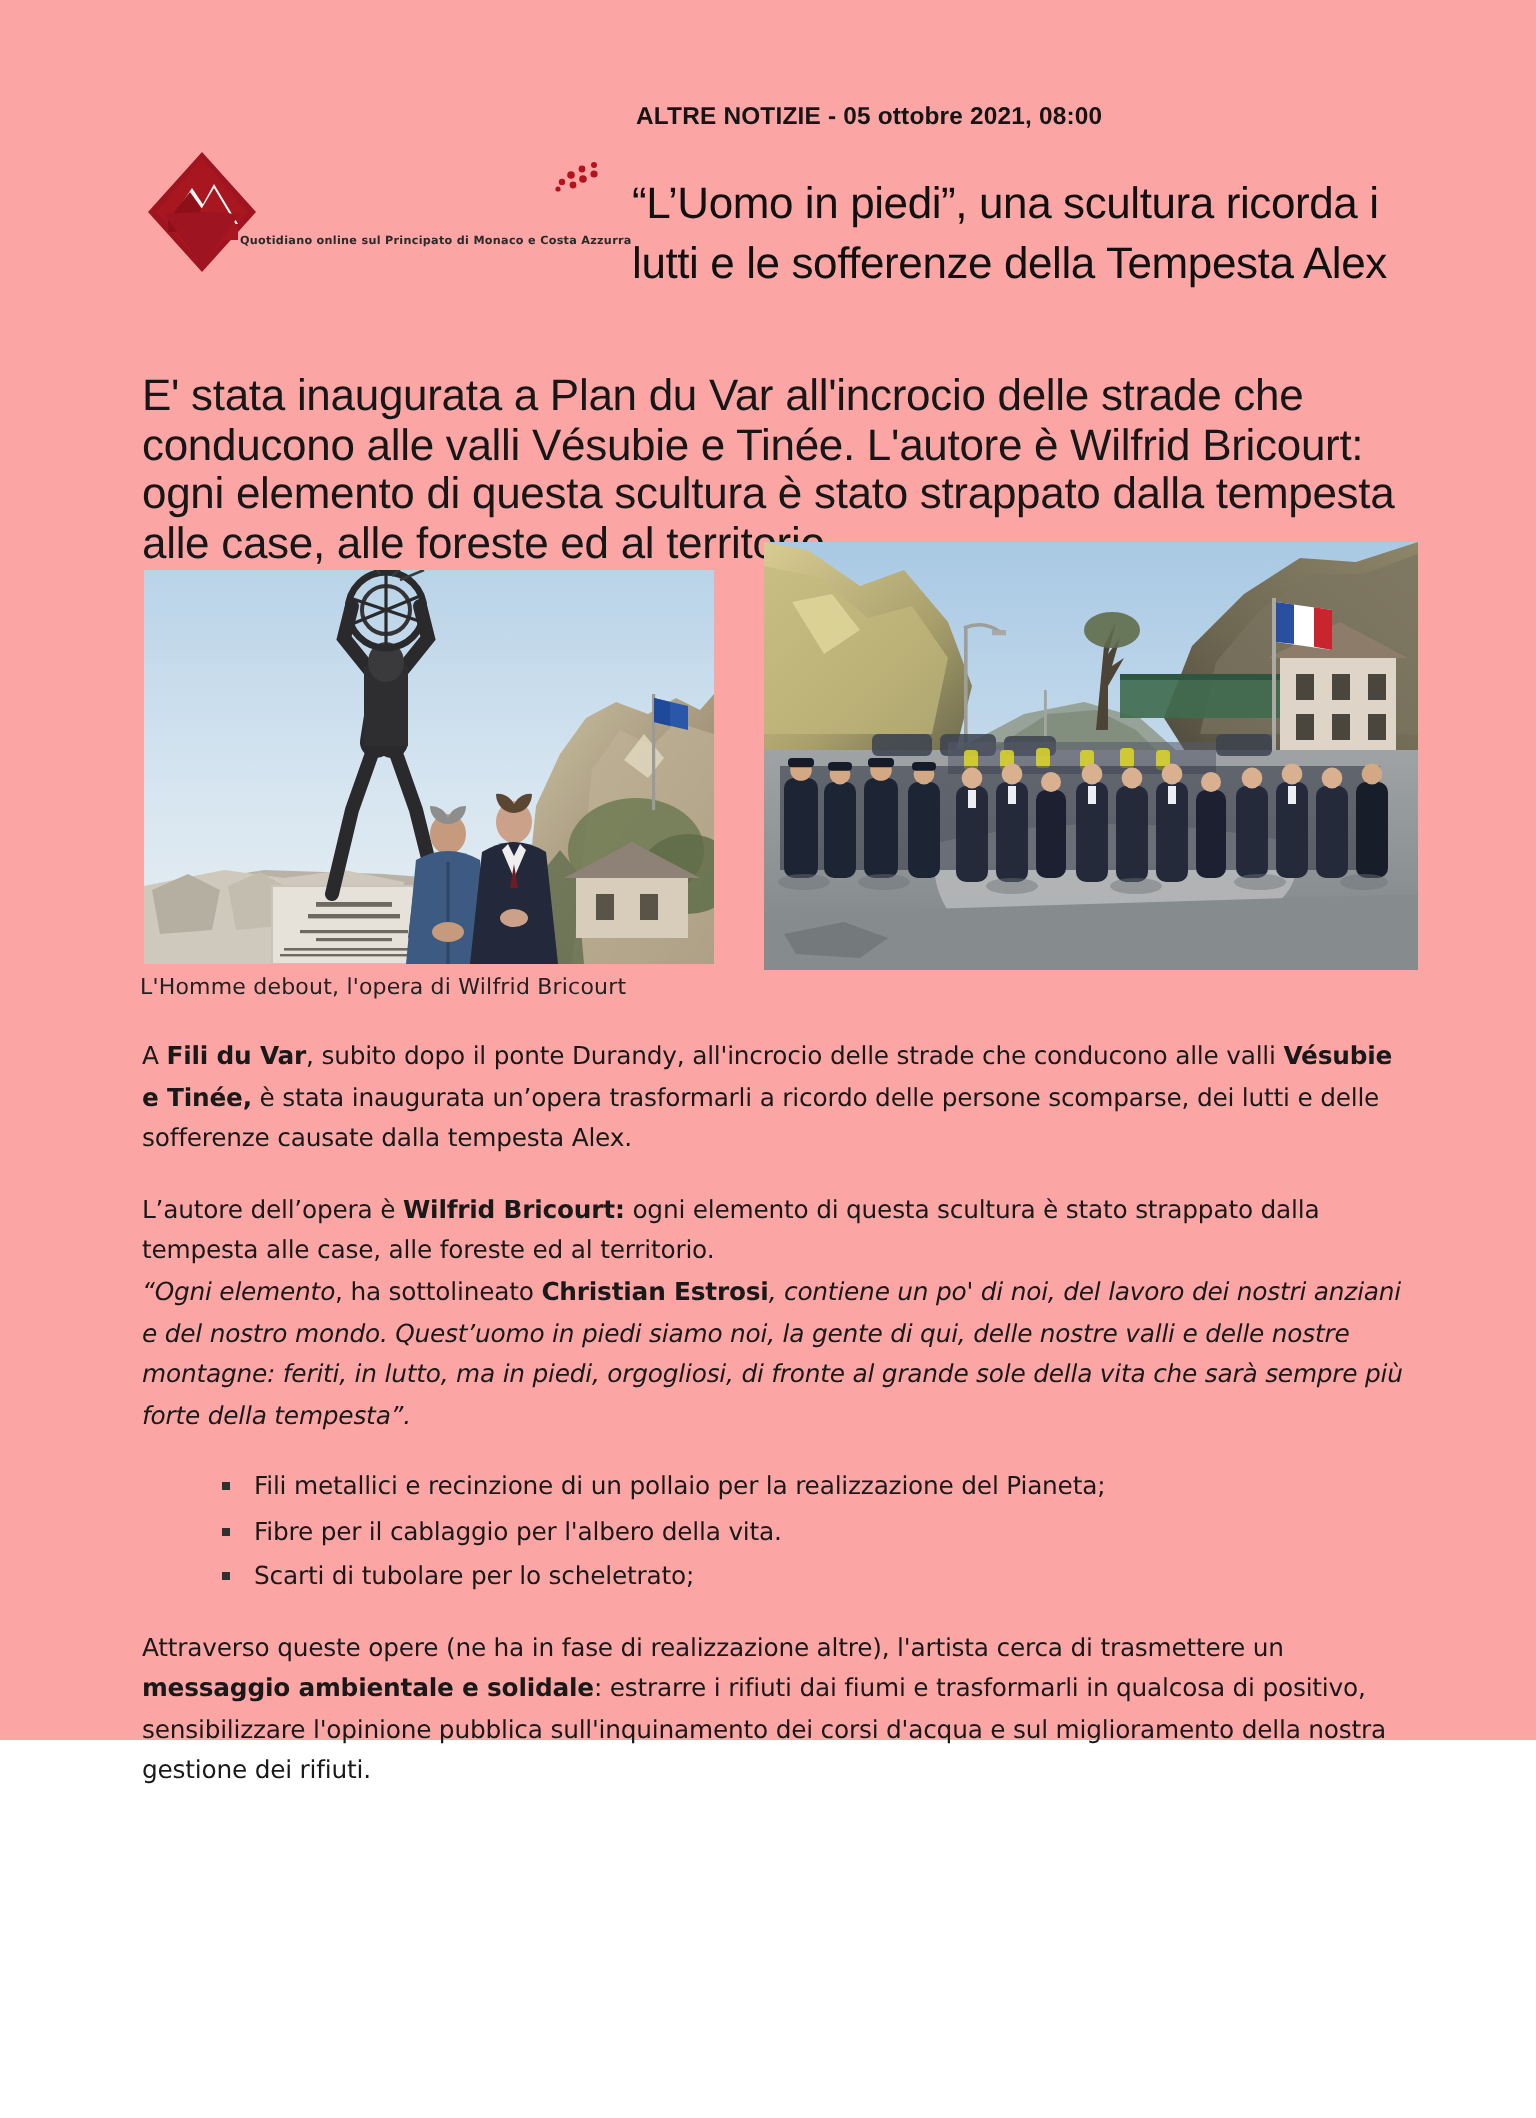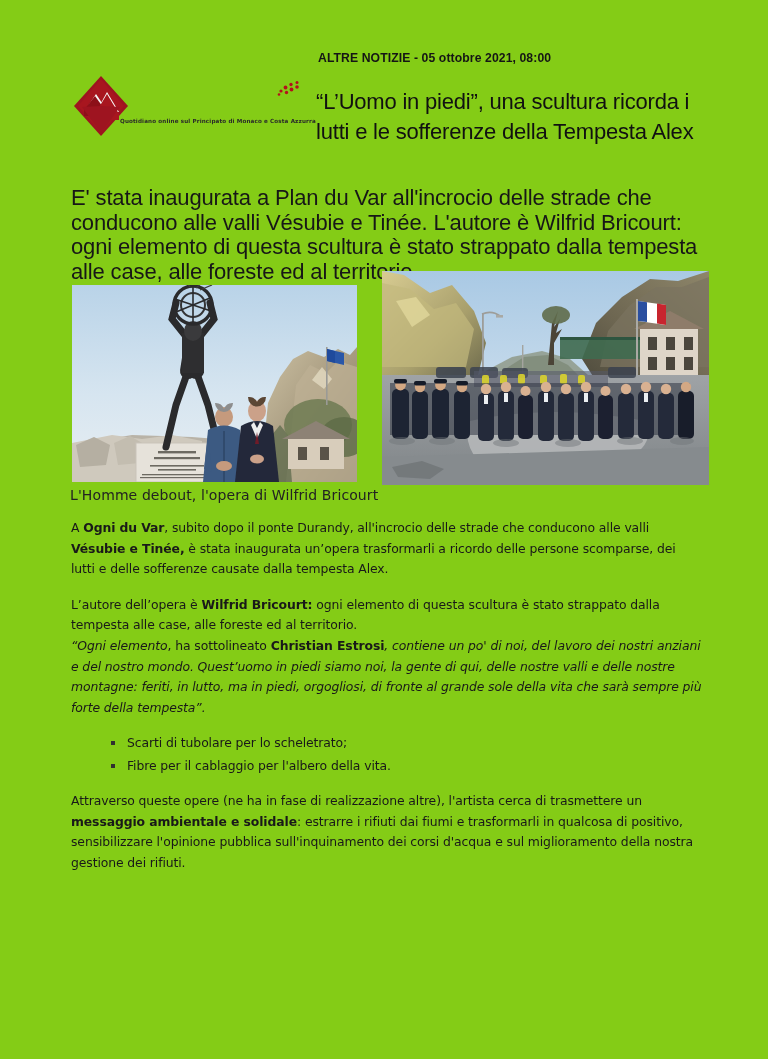--- a/index.html
+++ b/index.html
@@ -13,22 +13,22 @@
     height: 1059px;
     overflow: hidden;
     font-family: "Liberation Sans", sans-serif;
     color: #111111;
     -webkit-font-smoothing: antialiased;
   }
 
   .page {
     position: relative;
     width: 768px;
-    height: 1059px;
-    background: #84cc16;
+    height: 870px;
+    background: #fca5a5;
     box-sizing: border-box;
   }
 
   
   .masthead-date {
     position: absolute;
     left: 318px;
     top: 51px;
     font-family: "Liberation Sans", sans-serif;
     font-weight: bold;
@@ -134,21 +134,21 @@
     width: 327px;
     height: 214px;
   }
   .photo svg { display: block; width: 100%; height: 100%; }
 
   .photo-caption {
     position: absolute;
     left: 70px;
     top: 487px;
     font-family: "DejaVu Sans", sans-serif;
-    font-size: 14px;
+    font-size: 11px;
     color: #222222;
     letter-spacing: 0.1px;
     white-space: nowrap;
   }
 
   
   .body-col {
     position: absolute;
     left: 71px;
     top: 518px;
@@ -484,28 +484,29 @@
 
       <path d="M0 186 L327 176 L327 214 L0 214 Z" fill="#868b8e"></path>
       <path d="M10 196 L40 190 L62 198 L48 208 L16 206 Z" fill="#6f7477" opacity="0.8"></path>
     </svg>
   </div>
 
   <div class="photo-caption">L'Homme debout, l'opera di Wilfrid Bricourt</div>
 
   <div class="body-col">
 
-    <p><span>A </span><b>Ogni du Var</b><span>, subito dopo il ponte Durandy, all'incrocio delle strade che conducono alle valli </span><b>Vésubie e Tinée,</b><span> è stata inaugurata un’opera trasformarli a ricordo delle persone scomparse, dei lutti e delle sofferenze causate dalla tempesta Alex.</span></p>
+    <p><span>A </span><b>Fili du Var</b><span>, subito dopo il ponte Durandy, all'incrocio delle strade che conducono alle valli </span><b>Vésubie e Tinée,</b><span> è stata inaugurata un’opera trasformarli a ricordo delle persone scomparse, dei lutti e delle sofferenze causate dalla tempesta Alex.</span></p>
 
     <p><span>L’autore dell’opera è </span><b>Wilfrid Bricourt:</b><span> ogni elemento di questa scultura è stato strappato dalla tempesta alle case, alle foreste ed al territorio.</span><br><span class="q-italic">“Ogni elemento</span><span>, ha sottolineato </span><b>Christian Estrosi</b><span class="q-italic">, contiene un po' di noi, del lavoro dei nostri anziani e del nostro mondo. Quest’uomo in piedi siamo noi, la gente di qui, delle nostre valli e delle nostre montagne: feriti, in lutto, ma in piedi, orgogliosi, di fronte al grande sole della vita che sarà sempre più forte della tempesta”.</span></p>
 
 
     <ul class="bullets">
+      <li>Fili metallici e recinzione di un pollaio per la realizzazione del Pianeta;</li>
+      <li>Fibre per il cablaggio per l'albero della vita.</li>
       <li>Scarti di tubolare per lo scheletrato;</li>
-      <li>Fibre per il cablaggio per l'albero della vita.</li>
     </ul>
 
 
     <p><span>Attraverso queste opere (ne ha in fase di realizzazione altre), l'artista cerca di trasmettere un </span><b>messaggio ambientale e solidale</b><span>: estrarre i rifiuti dai fiumi e trasformarli in qualcosa di positivo, sensibilizzare l'opinione pubblica sull'inquinamento dei corsi d'acqua e sul miglioramento della nostra gestione dei rifiuti.</span></p>
 
   </div>
 
 </div>
 
 </body></html>

